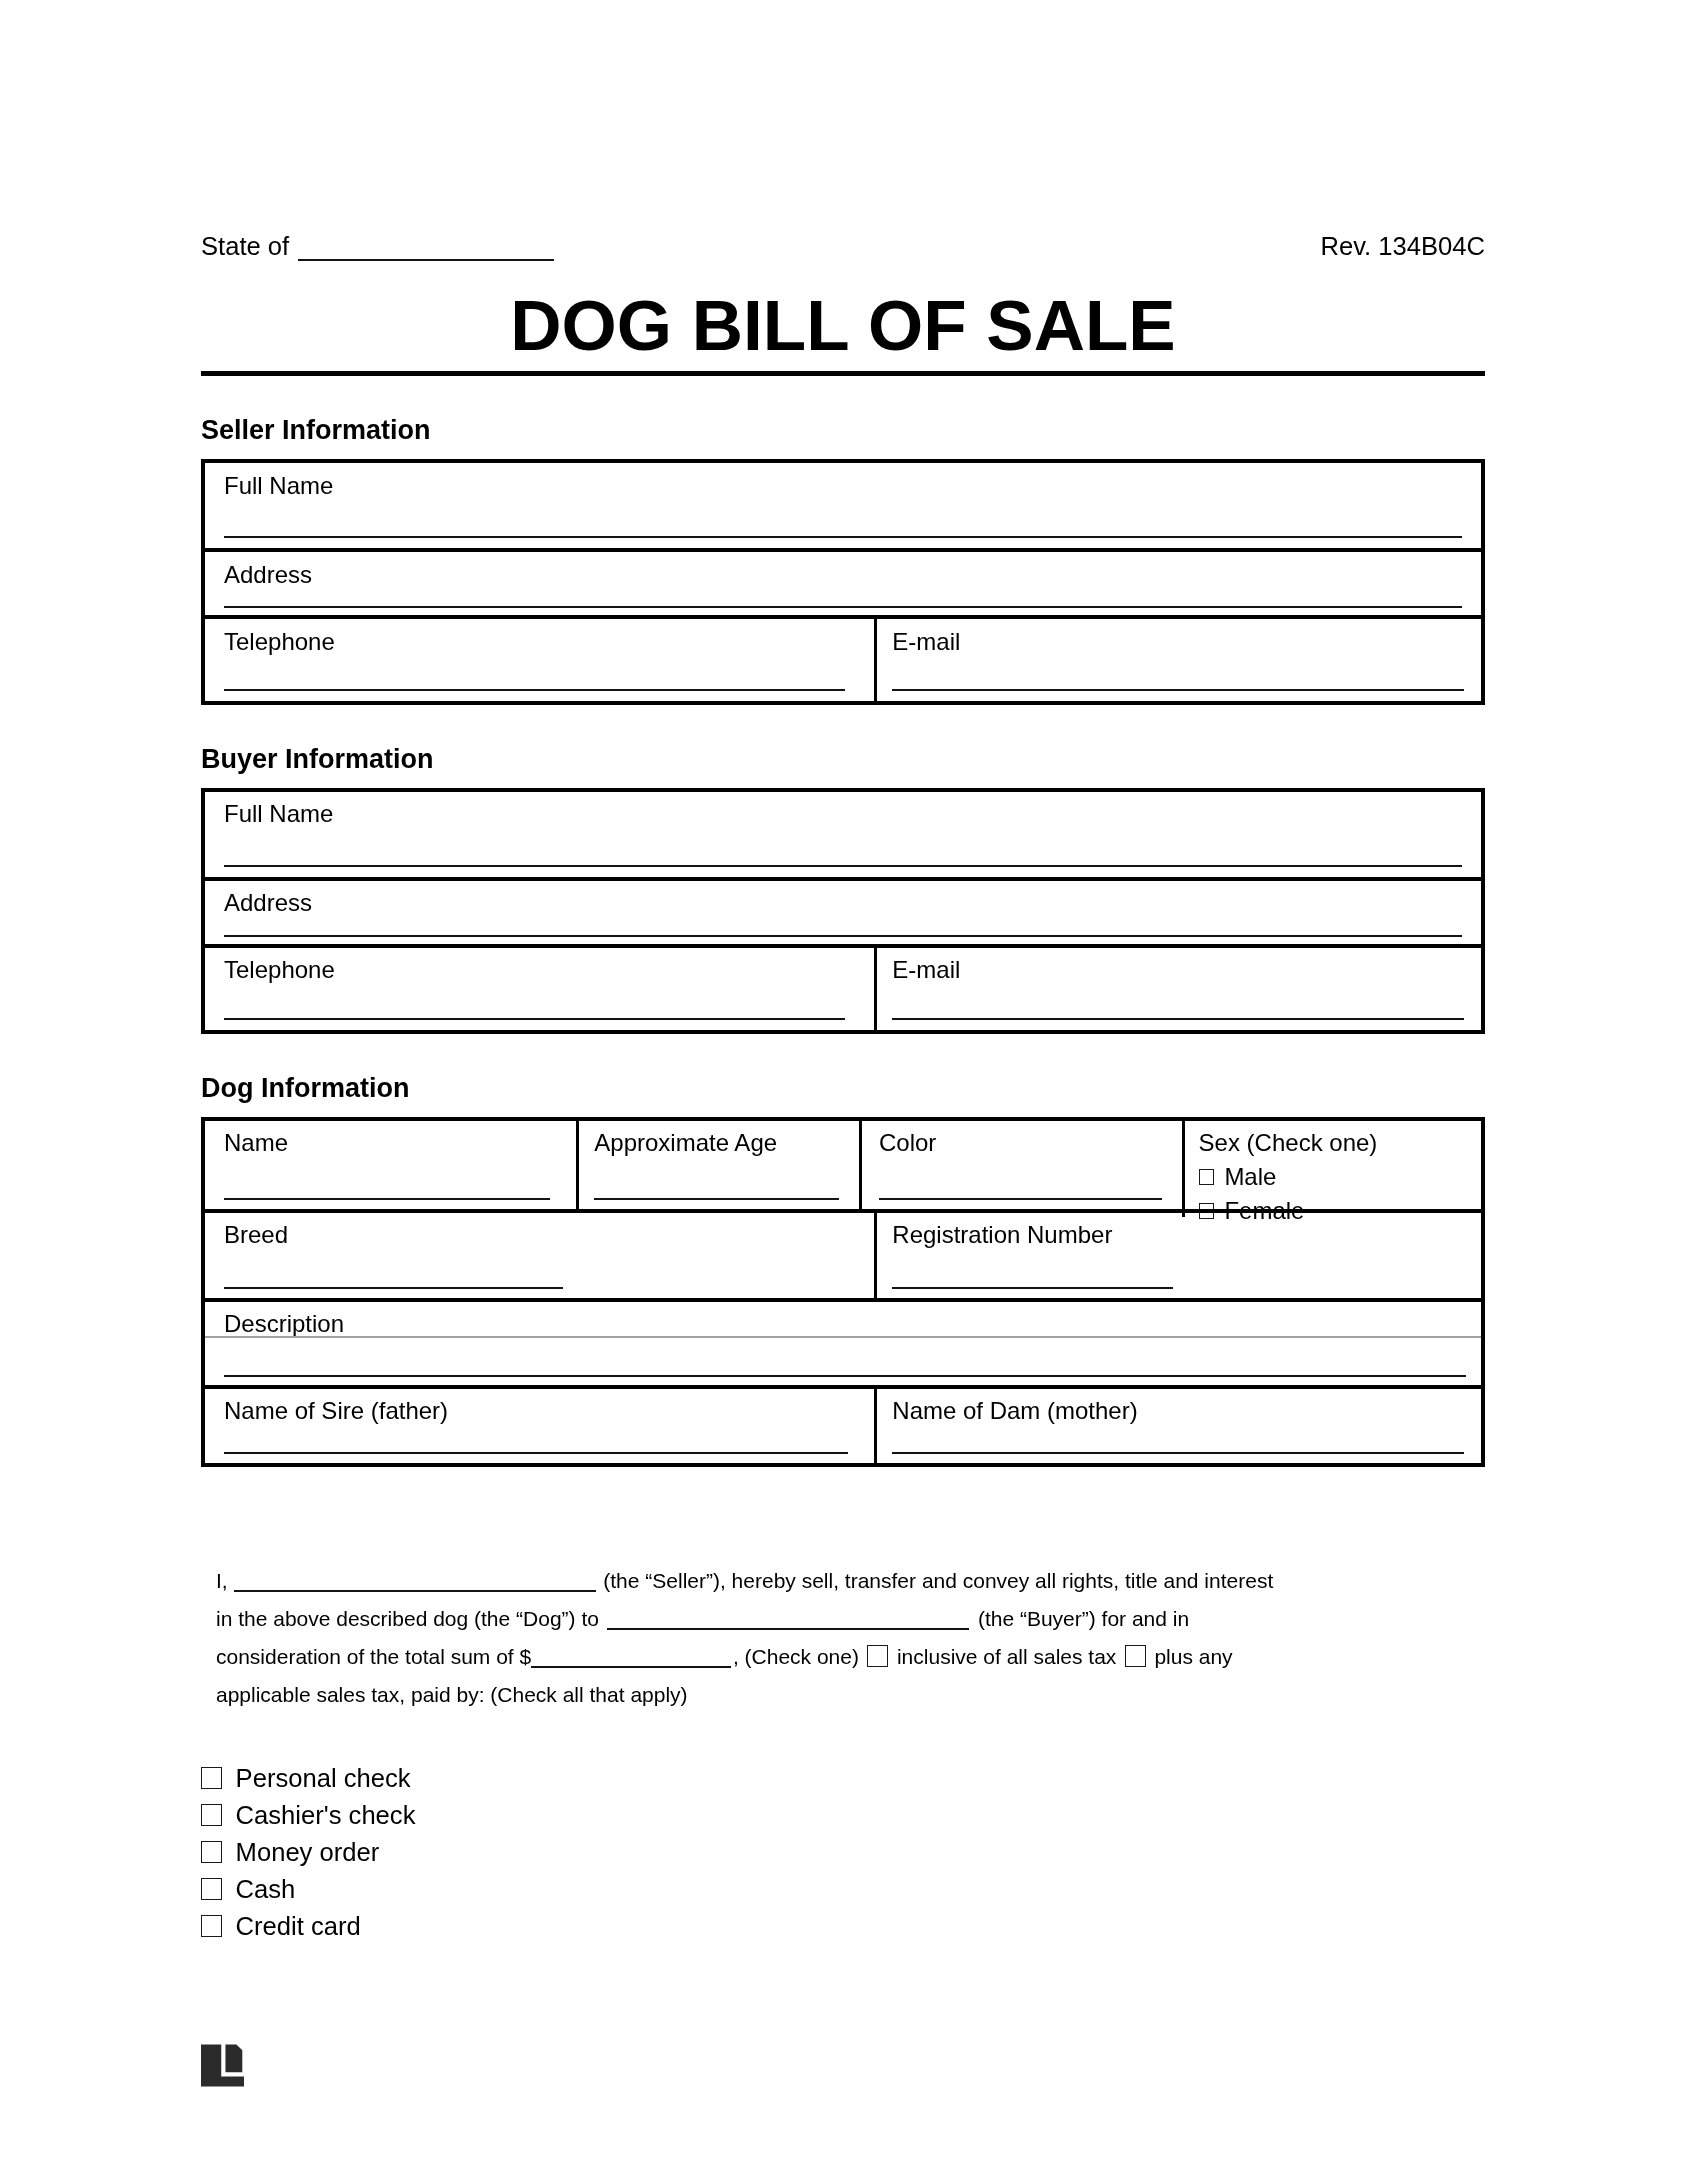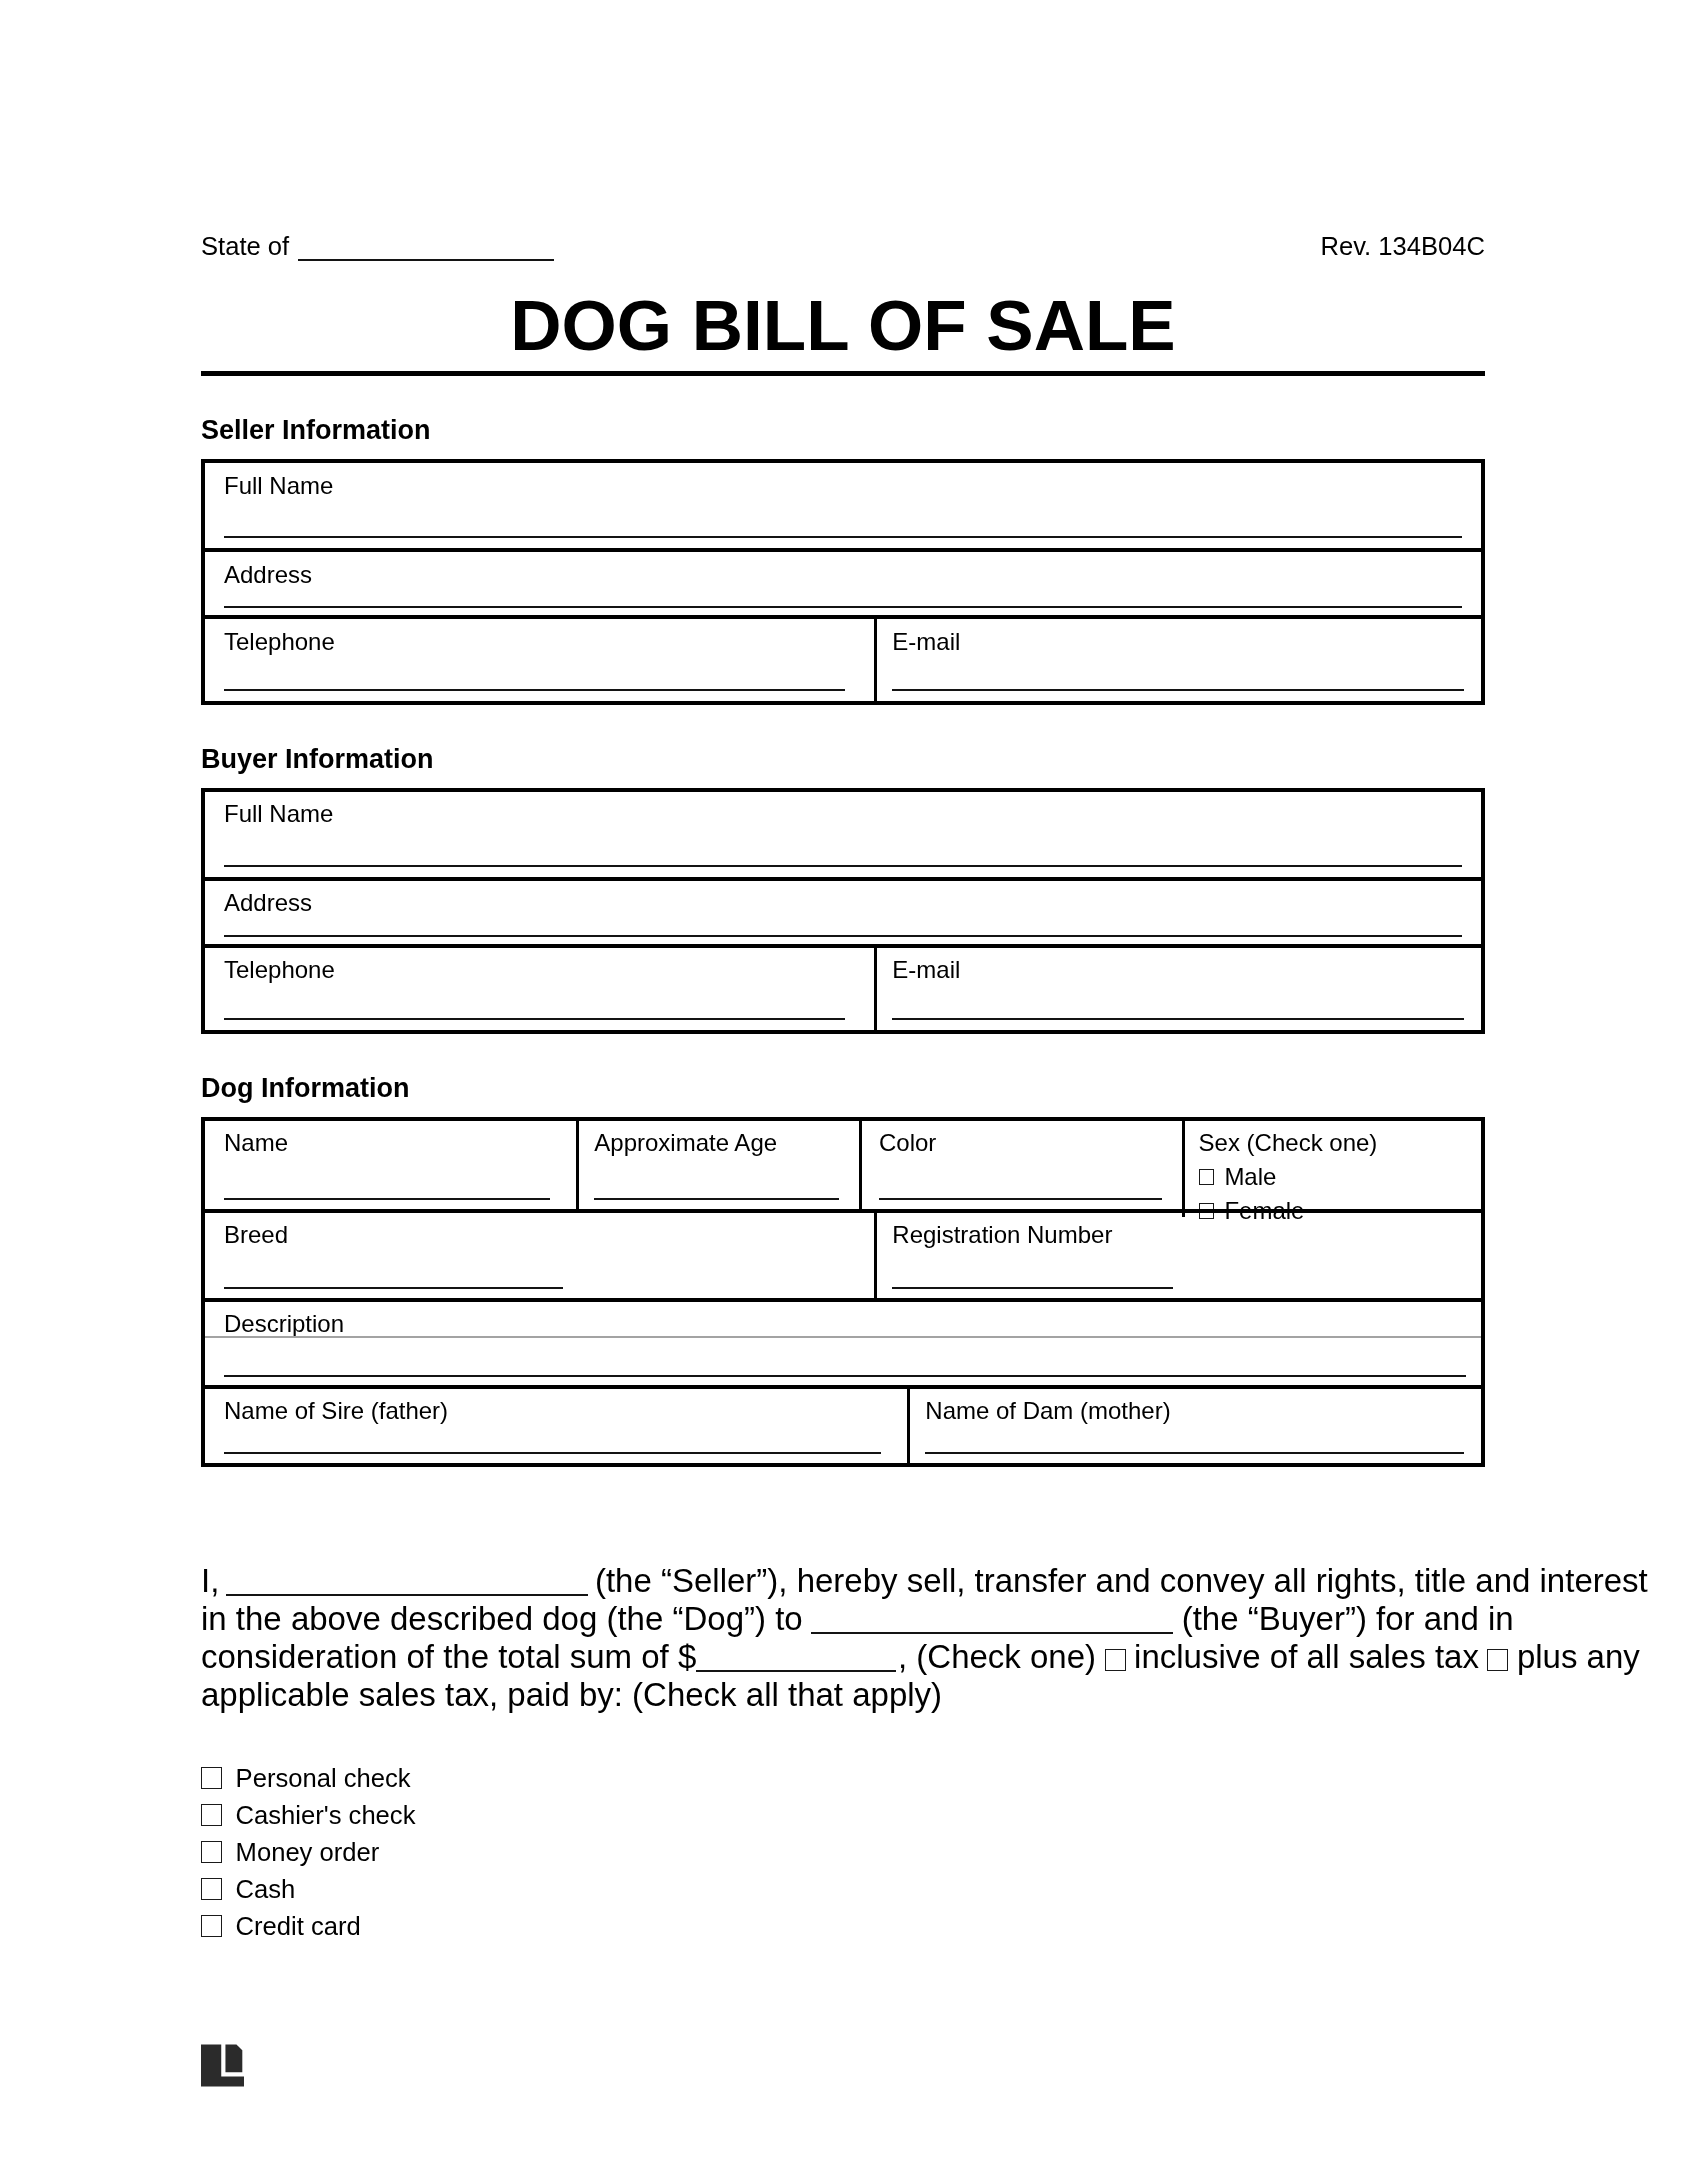--- a/index.html
+++ b/index.html
@@ -67,28 +67,28 @@
   .sex-label { font-size:24px; }
   .sex-option { display:flex; align-items:center; margin-top:6px; font-size:24px; }
   .cb-small { width:13.6px; height:13.6px; border:1.7px solid #1a1a1a; margin-right:10.2px; flex:none; }
   .dc-breed { width:669px; }
   .dc-breed .fill { left:19px; width:339px; right:auto; bottom:8.5px; }
   .dc-reg { flex:1; }
   .dc-reg .cell-label { left:15.3px; }
   .dc-reg .fill { left:15.3px; width:281px; right:auto; bottom:8.5px; }
   .desc-grayline { position:absolute; top:34px; left:0; right:0; height:2.6px; background:#a3a3a3; }
   .dog-r3 .fill { left:19px; right:15.3px; bottom:7.7px; }
-  .dc-sire { width:669px;padding-left:33px; }
+  .dc-sire { width:669px; }
   .dc-sire .fill { left:19px; right:25.6px; bottom:8.5px; }
   .dc-dam { flex:1;padding-left:23px; }
   .dc-dam .cell-label { left:15.3px; }
   .dc-dam .fill { left:15.3px; right:17px; bottom:8.5px; }
 
   
-  .agreement { margin-top:95px; font-size:33px; }
+  .agreement { margin-top:95px; font-size:21px;margin-left:15px; }
   .agr-line { white-space:nowrap; height:38px; line-height:38px; }
   .iblank { display:inline-block; border-bottom:2.6px solid #141414; height:25.6px; vertical-align:-4.3px; }
   .b-seller { width:362px; margin:0 6.8px 0 6.8px; }
   .b-buyer  { width:362px; margin:0 8.5px 0 8.5px; }
   .b-amount { width:200px; margin-right:1.7px; }
   .cb-inline { display:inline-block; width:19px; height:20.4px; border:1.7px solid #1a1a1a; vertical-align:-3.4px; margin:0 8.5px; }
 
   
   .pay-list { margin-top:46px; }
   .pay-item { display:flex; align-items:center; height:37px; font-size:25.6px; }

